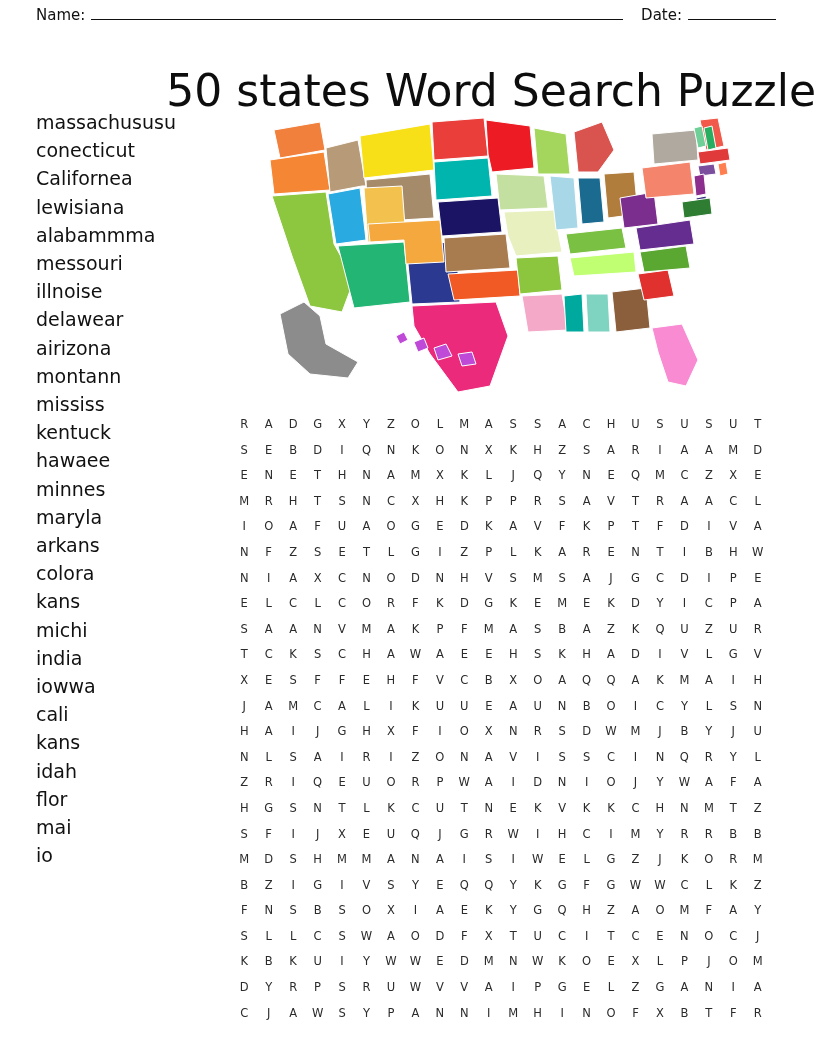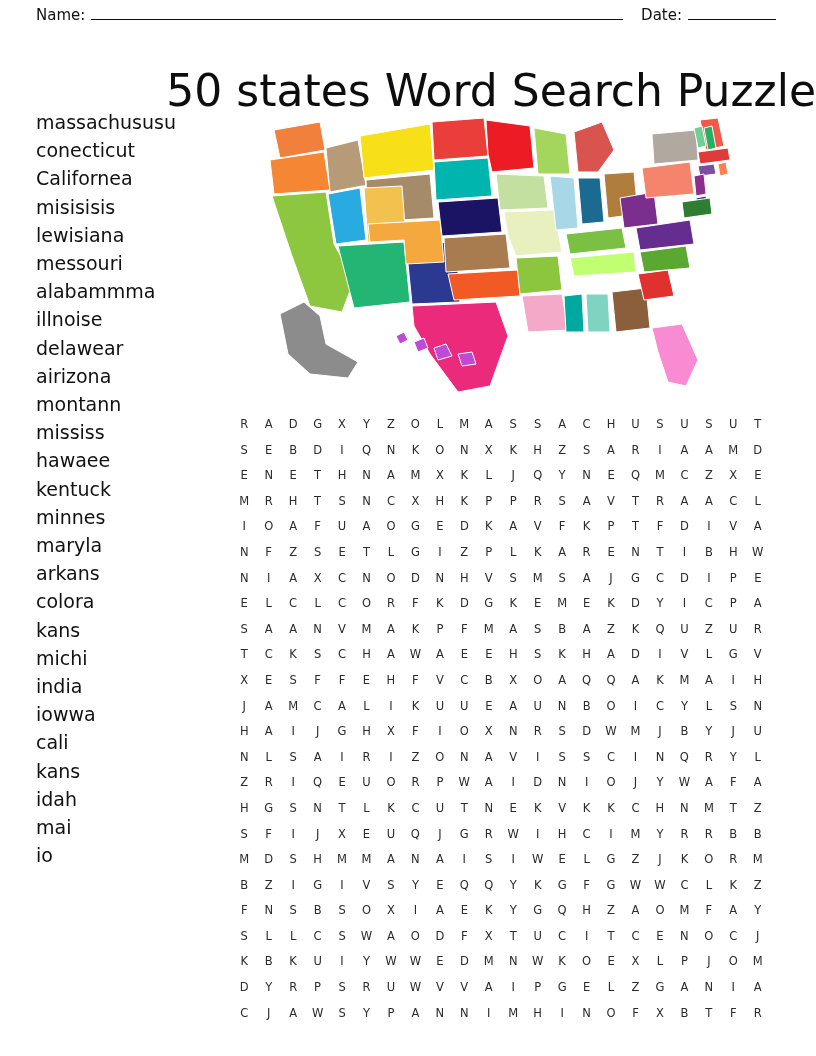--- a/index.html
+++ b/index.html
@@ -107,42 +107,42 @@
   <span class="hl-label">Date:</span>
   <span class="hl-rule date-rule"></span>
 </div>
 
 <h1 class="puzzle-title">50 states Word Search Puzzle</h1>
 
 <ul class="word-list">
   <li>massachususu</li>
   <li>conecticut</li>
   <li>Californea</li>
-  <li>misisisis</li>
   <li>lewisiana</li>
+  <li>alabammma</li>
   <li>messouri</li>
-  <li>alabammma</li>
   <li>illnoise</li>
   <li>delawear</li>
   <li>airizona</li>
   <li>montann</li>
   <li>mississ</li>
+  <li>kentuck</li>
   <li>hawaee</li>
-  <li>kentuck</li>
   <li>minnes</li>
   <li>maryla</li>
   <li>arkans</li>
   <li>colora</li>
   <li>kans</li>
   <li>michi</li>
   <li>india</li>
   <li>iowwa</li>
   <li>cali</li>
   <li>kans</li>
   <li>idah</li>
+  <li>flor</li>
   <li>mai</li>
   <li>io</li>
 </ul>
 
 <div class="map-wrap">
   <svg id="usa-map" width="470" height="285" viewBox="0 0 470 285" xmlns="http://www.w3.org/2000/svg">
       <polygon points="12,14 58,6 63,34 18,42" fill="#f0803c" stroke="#ffffff" stroke-width="1"></polygon>
       <polygon points="8,44 62,36 68,74 12,78" fill="#f58634" stroke="#ffffff" stroke-width="1"></polygon>
       <polygon points="10,80 64,76 72,128 92,164 80,196 48,190 30,140" fill="#8dc63f" stroke="#ffffff" stroke-width="1"></polygon>
       <polygon points="66,78 98,72 104,124 74,128" fill="#29abe2" stroke="#ffffff" stroke-width="1"></polygon>

